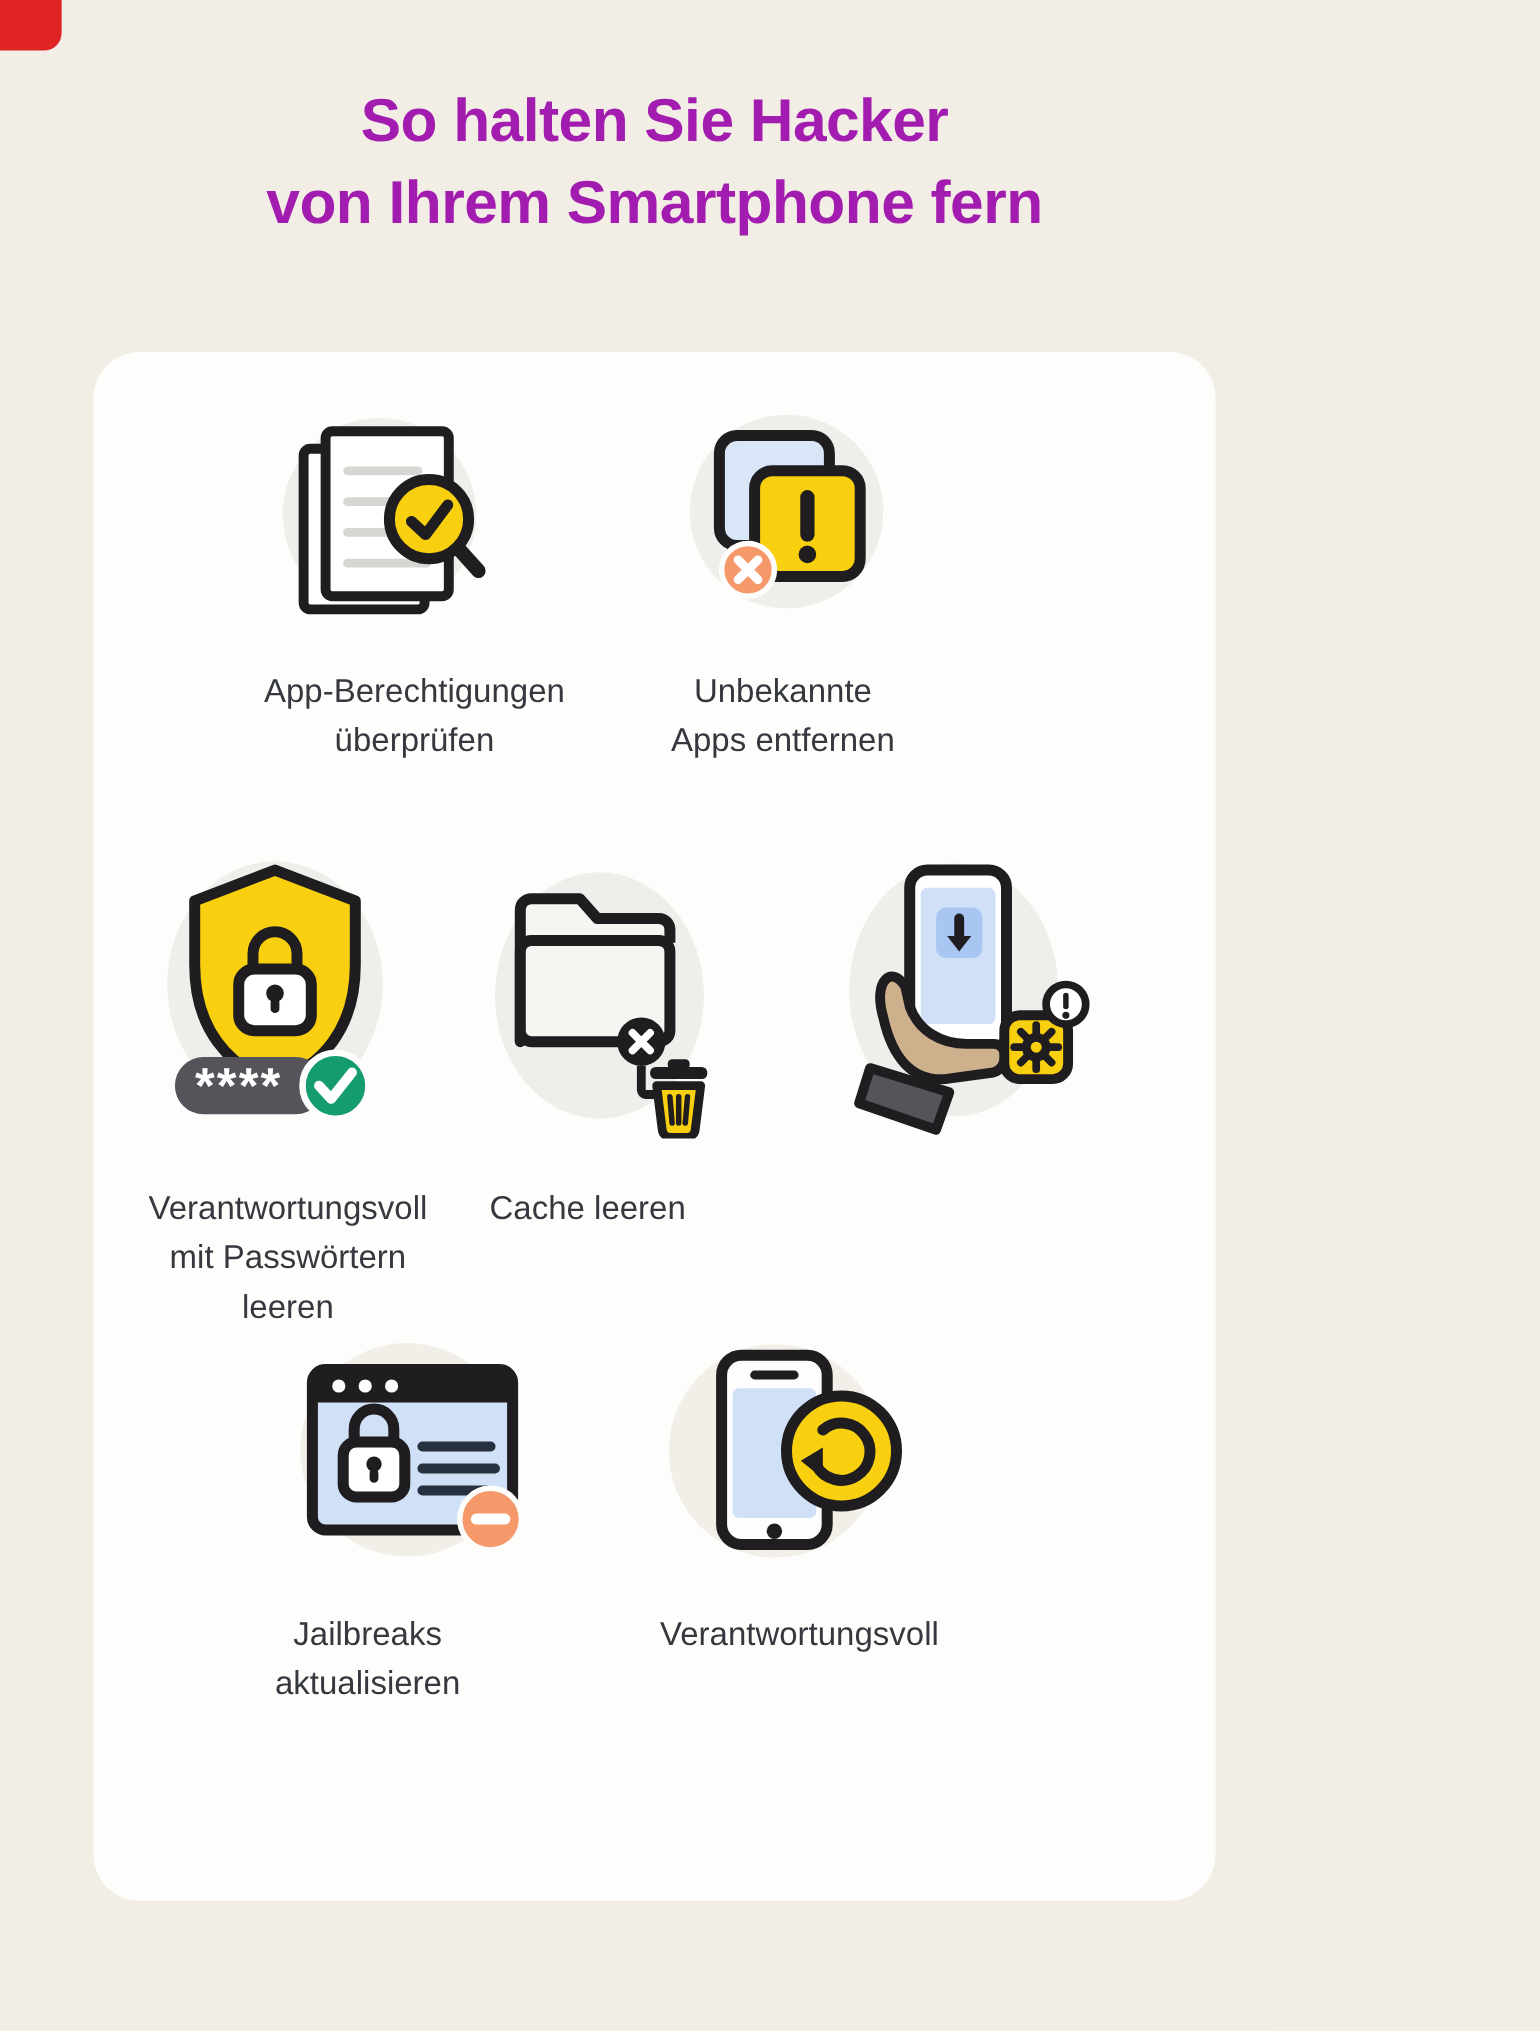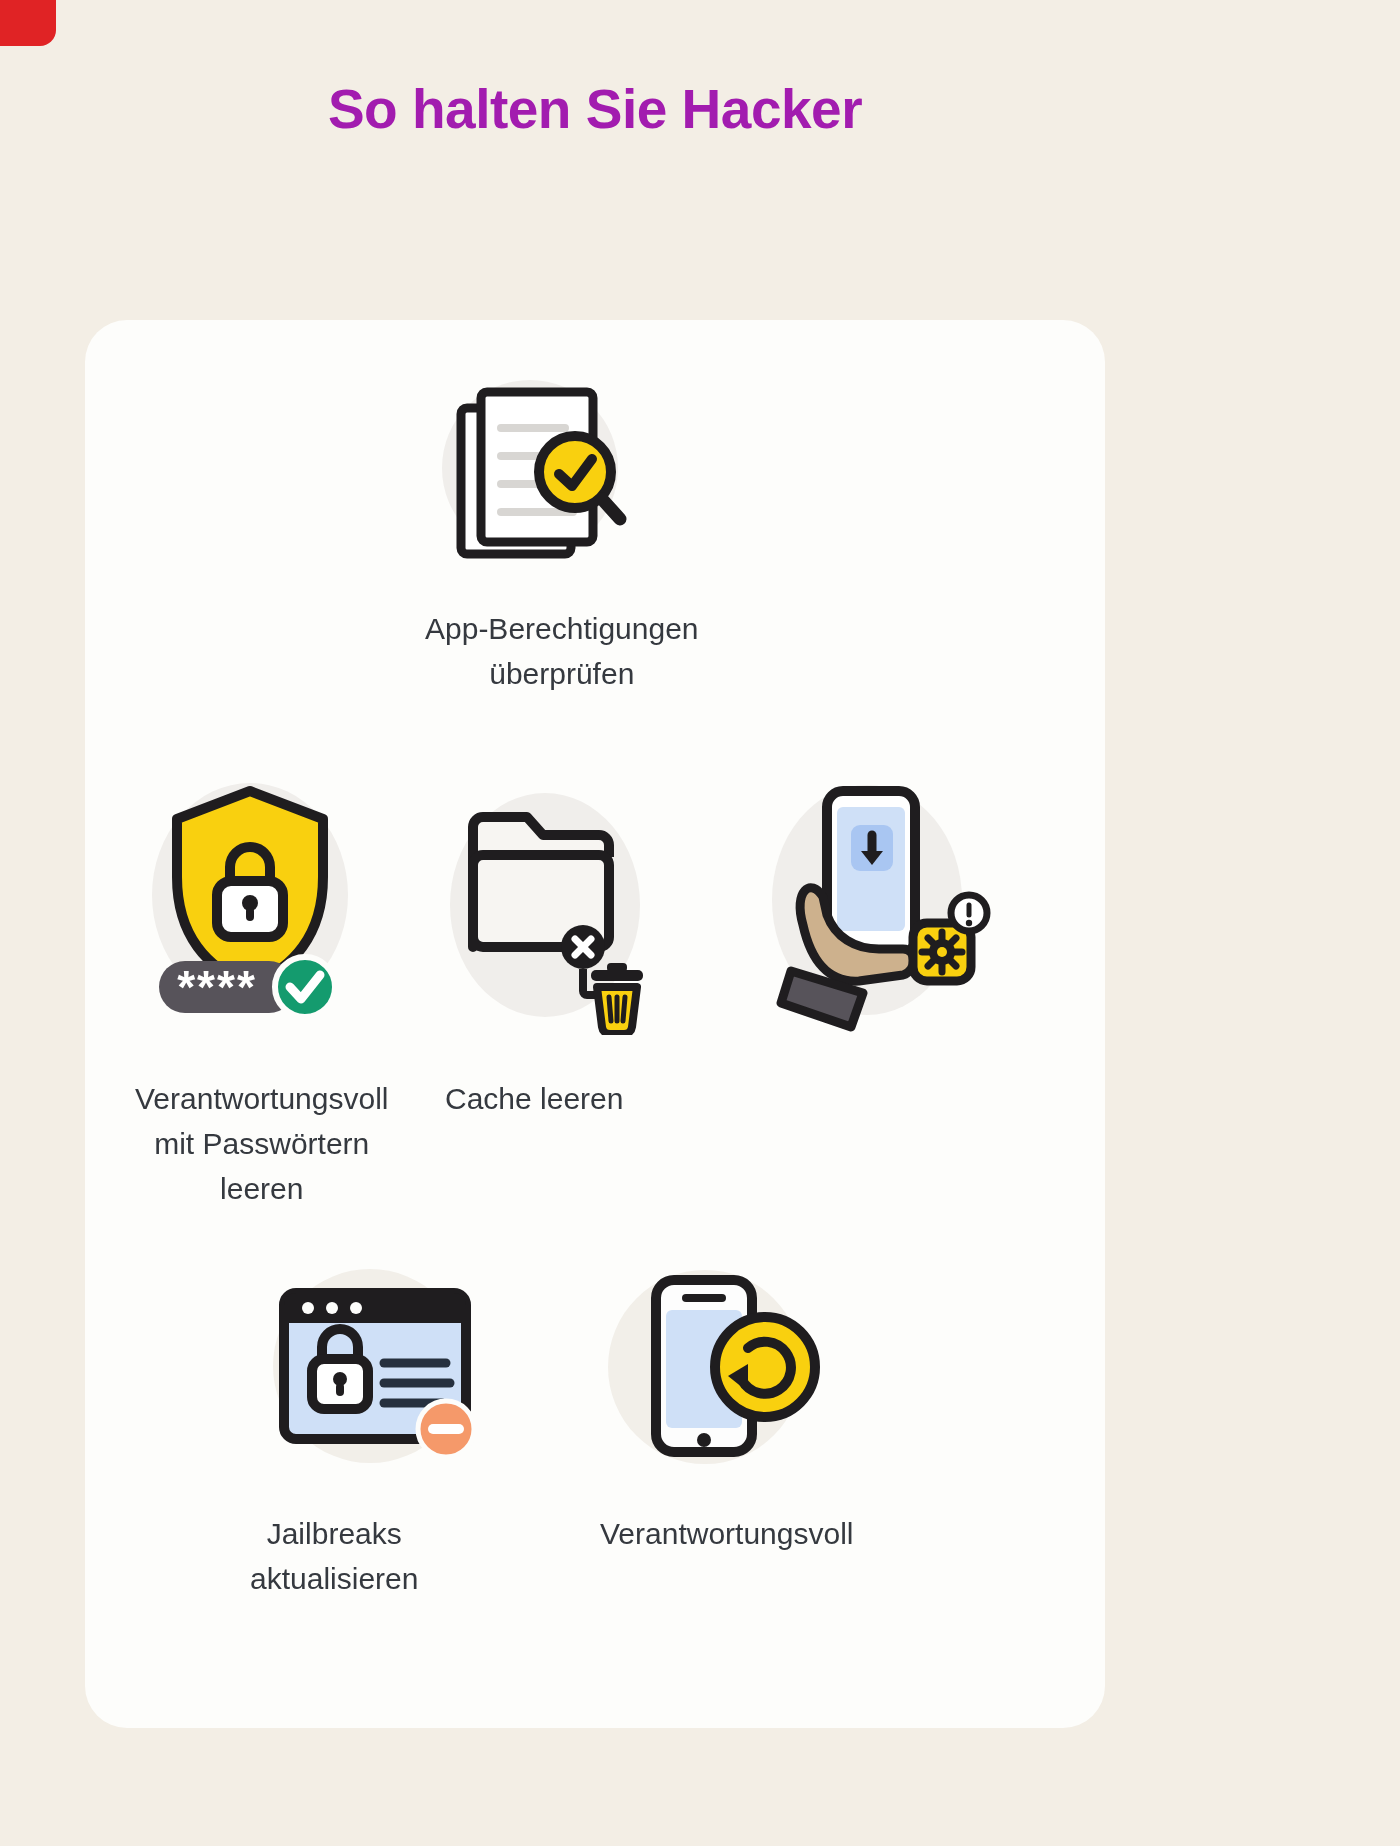--- a/index.html
+++ b/index.html
@@ -17,21 +17,21 @@
     text-align:center; font-size:55px; line-height:75px;
     font-weight:800; color:#a21caf; letter-spacing:-0.5px;
   }
   .card {
     position:absolute; left:85px; top:320px; width:1020px; height:1408px;
     background:#fdfdfb; border-radius:42px;
   }
   .row { position:absolute; left:0; width:100%; display:flex; justify-content:center; }
   .row1 { top:30px;  gap:30px; }
   .row2 { top:430px; gap:10px; }
-  .row3 { top:930px; gap:10px; }
+  .row3 { top:882px; gap:10px; }
   .tip  { display:flex; flex-direction:column; align-items:flex-start; }
   .row1 .tip { width:340px; }
   .row2 .tip { width:300px; }
   .row3 .tip { width:340px; }
   .art  { position:relative; display:flex; align-items:center; justify-content:center; }
   .row1 .art { height:230px; }
   .row2 .art { height:300px; }
   .row3 .art { height:235px; }
   .label {
     margin-top:26px; font-size:30px; line-height:45px;
@@ -40,20 +40,21 @@
 </style>
 </head>
 <body>
 
 <div class="stage">
 
   <div class="corner-red"></div>
 
   <div class="title">
     <div>So halten Sie Hacker</div>
+    <div>von Ihrem Smartphone fern</div>
   </div>
 
   <div class="card">
 
     <div class="row row1">
 
       <div class="tip">
         <div class="art">
           <svg width="210" height="210" viewBox="0 0 210 210">
             <ellipse cx="105" cy="108" rx="88" ry="88" fill="#f0eeeb"></ellipse>
@@ -69,20 +70,38 @@
             <polyline points="134,114 147,126 167,99" fill="none" stroke="#1f1d1f" stroke-width="10" stroke-linecap="round" stroke-linejoin="round"></polyline>
             <line x1="177" y1="139" x2="195" y2="159" stroke="#1f1d1f" stroke-width="13" stroke-linecap="round"></line>
           </svg>
         </div>
         <div class="label">
           <div>App-Berechtigungen</div>
           <div>überprüfen</div>
         </div>
       </div>
 
+      <div class="tip">
+        <div class="art">
+          <svg width="210" height="210" viewBox="0 0 210 210">
+            <ellipse cx="105" cy="105" rx="88" ry="88" fill="#f0eeeb"></ellipse>
+            <rect x="44" y="36" width="100" height="100" rx="16" fill="#d9e6f8" stroke="#1f1d1f" stroke-width="10"></rect>
+            <rect x="76" y="68" width="96" height="96" rx="16" fill="#f9d00f" stroke="#1f1d1f" stroke-width="10"></rect>
+            <line x1="124" y1="92" x2="124" y2="126" stroke="#1f1d1f" stroke-width="13" stroke-linecap="round"></line>
+            <circle cx="124" cy="144" r="8" fill="#1f1d1f"></circle>
+            <circle cx="70" cy="158" r="24" fill="#f5996a" stroke="#fdfdfb" stroke-width="5"></circle>
+            <line x1="61" y1="149" x2="79" y2="167" stroke="#ffffff" stroke-width="8" stroke-linecap="round"></line>
+            <line x1="79" y1="149" x2="61" y2="167" stroke="#ffffff" stroke-width="8" stroke-linecap="round"></line>
+          </svg>
+        </div>
+        <div class="label">
+          <div>Unbekannte</div>
+          <div>Apps entfernen</div>
+        </div>
+      </div>
 
     </div>
 
     <div class="row row2">
 
       <div class="tip">
         <div class="art">
           <svg width="230" height="270" viewBox="0 0 230 270">
             <ellipse cx="115" cy="130" rx="98" ry="112" fill="#f0eeeb"></ellipse>
             <path d="M115,26 L188,54 V112 C188,170 158,204 115,220 C72,204 42,170 42,112 V54 Z" fill="#f9d00f" stroke="#1f1d1f" stroke-width="10" stroke-linejoin="round"></path>

